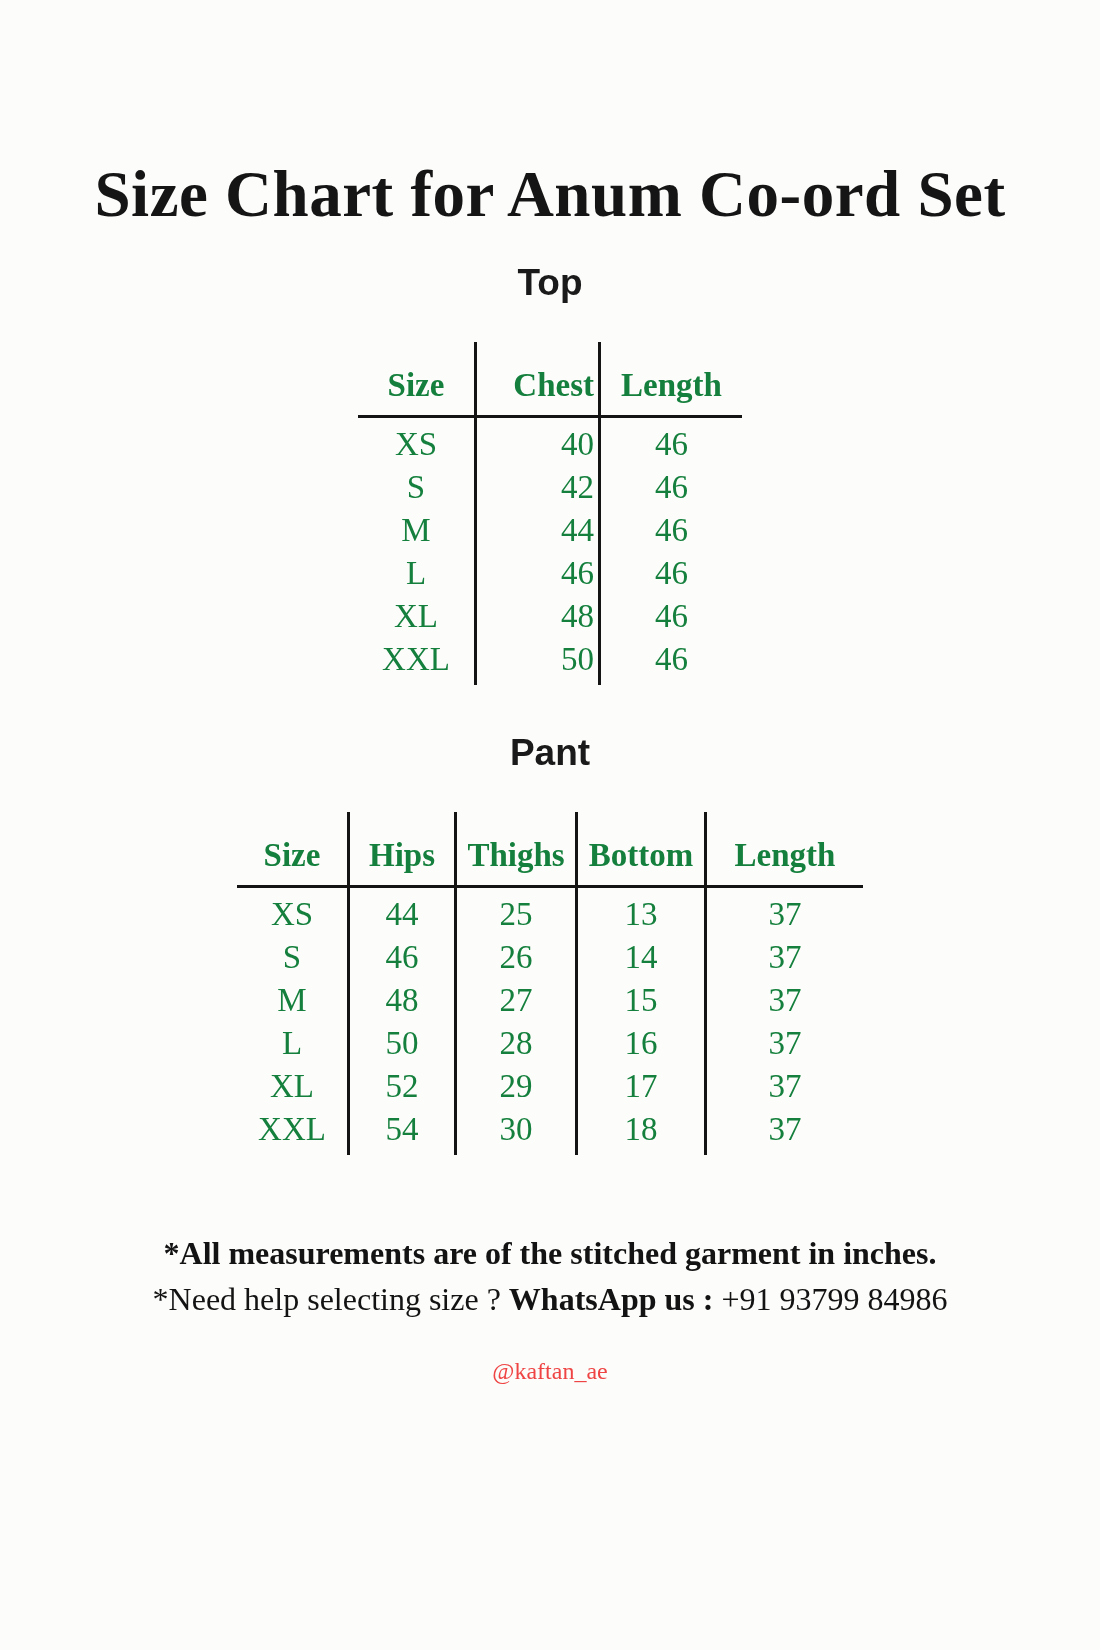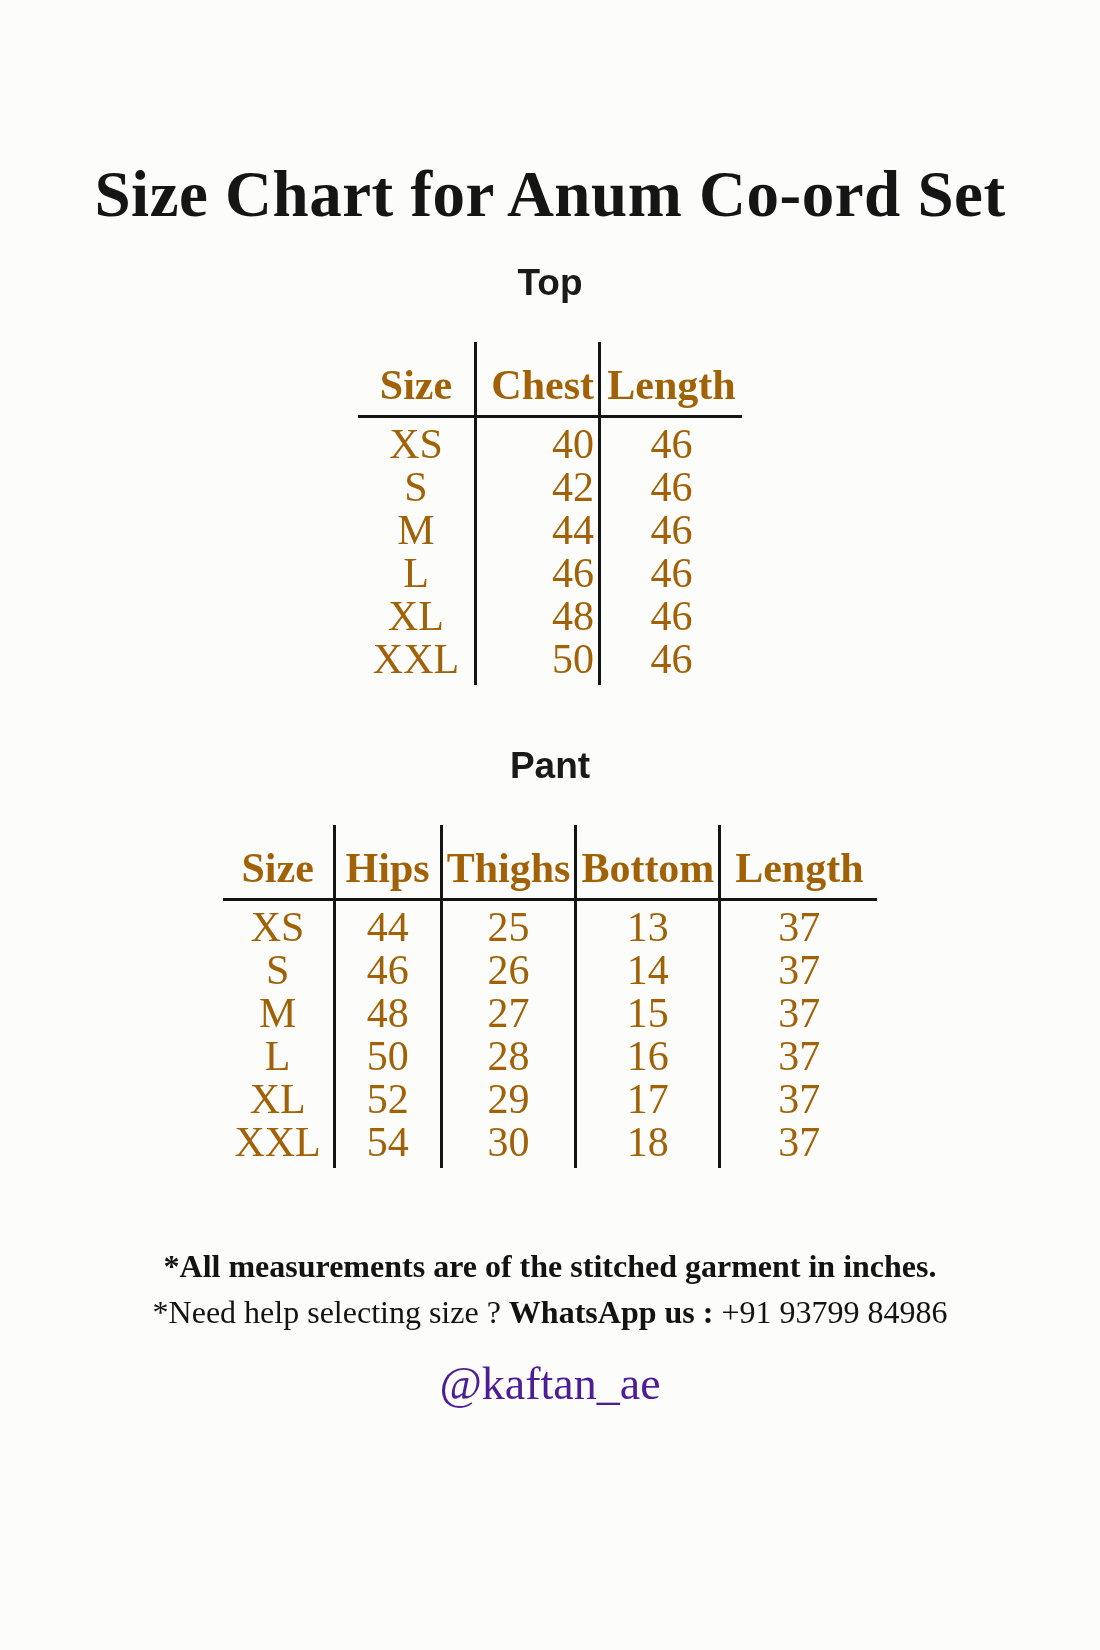--- a/index.html
+++ b/index.html
@@ -24,27 +24,27 @@
   }
   .section-heading {
     font-family: "Liberation Sans", sans-serif;
     font-weight: bold;
     font-size: 37px;
     line-height: 42px;
     text-align: center;
     color: #1a1a1a;
   }
   .heading-top  { margin-top: 30px; }
-  .heading-pant { margin-top: 60px; }
+  .heading-pant { margin-top: 47px; }
 
   table.size-table {
     border-collapse: collapse;
     margin: 38px auto 0;
-    font-size: 42px;
-    color: #a16207;
+    font-size: 33px;
+    color: #15803d;
   }
   .size-table th, .size-table td {
     text-align: center;
     vertical-align: middle;
   }
   .size-table th {
     font-weight: bold;
     padding: 26px 4px 13px;
     border-bottom: 3px solid #141414;
     line-height: 34px;
@@ -75,23 +75,23 @@
     line-height: 40px;
     color: #131313;
   }
   .footnote-line1 { font-weight: bold; }
   .footnote-line2 { margin-top: 6px; font-weight: normal; }
   .footnote-line2 .bold { font-weight: bold; }
 
   .handle {
     margin-top: 32px;
     text-align: center;
-    font-size: 46px;
+    font-size: 24px;
     line-height: 40px;
-    color: #4c1d95;
+    color: #ef4444;
   }
 </style>
 </head>
 <body>
 
 <div class="page">
 
   <h1 class="title">Size Chart for Anum Co-ord Set</h1>
 
   <div class="section-heading heading-top">Top</div>

